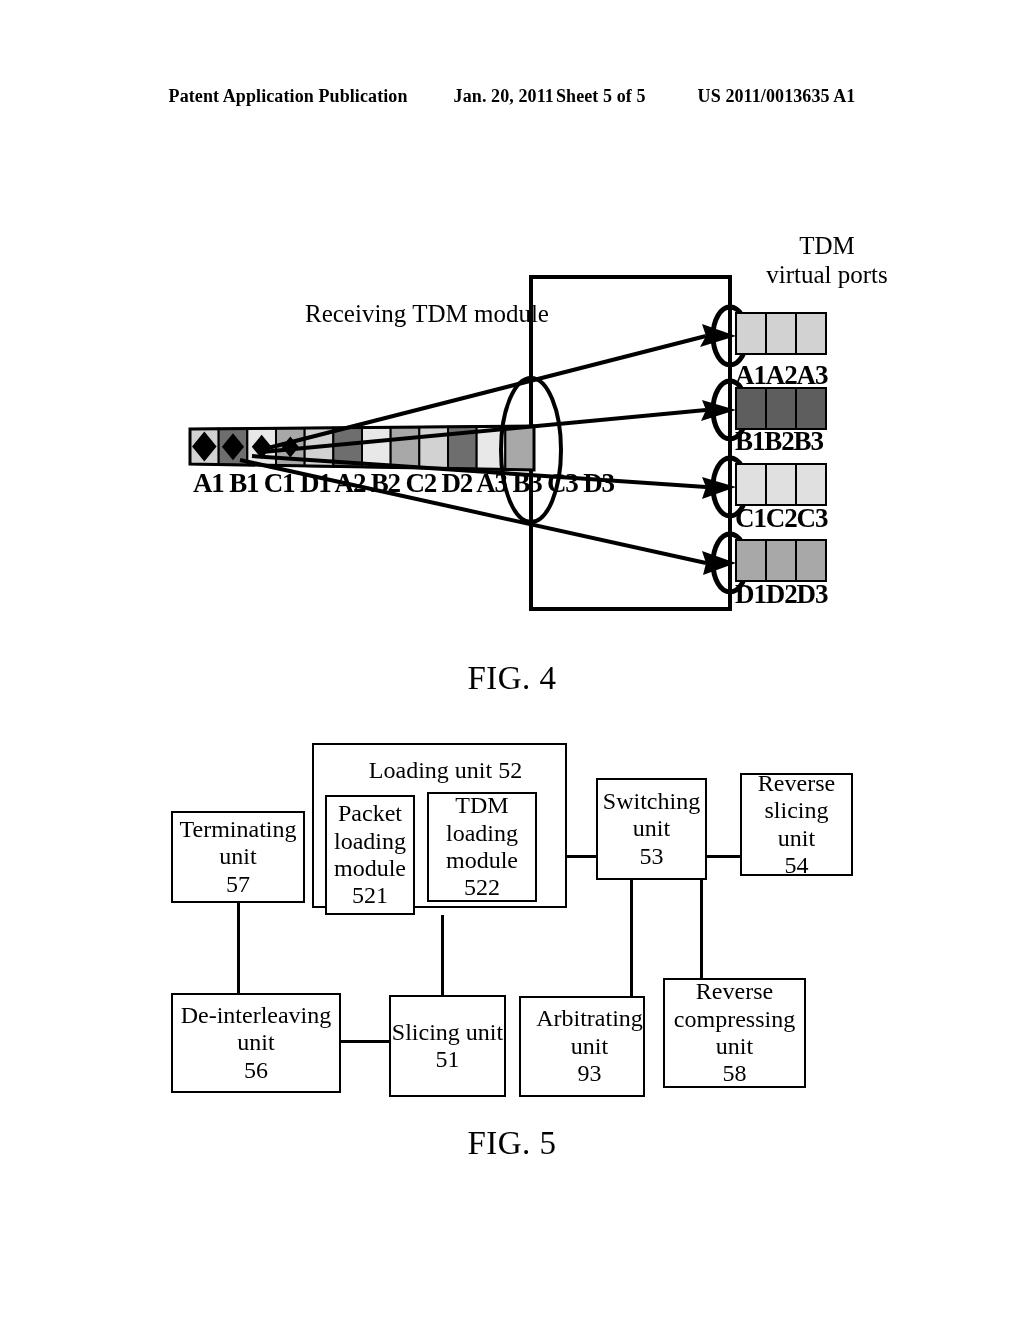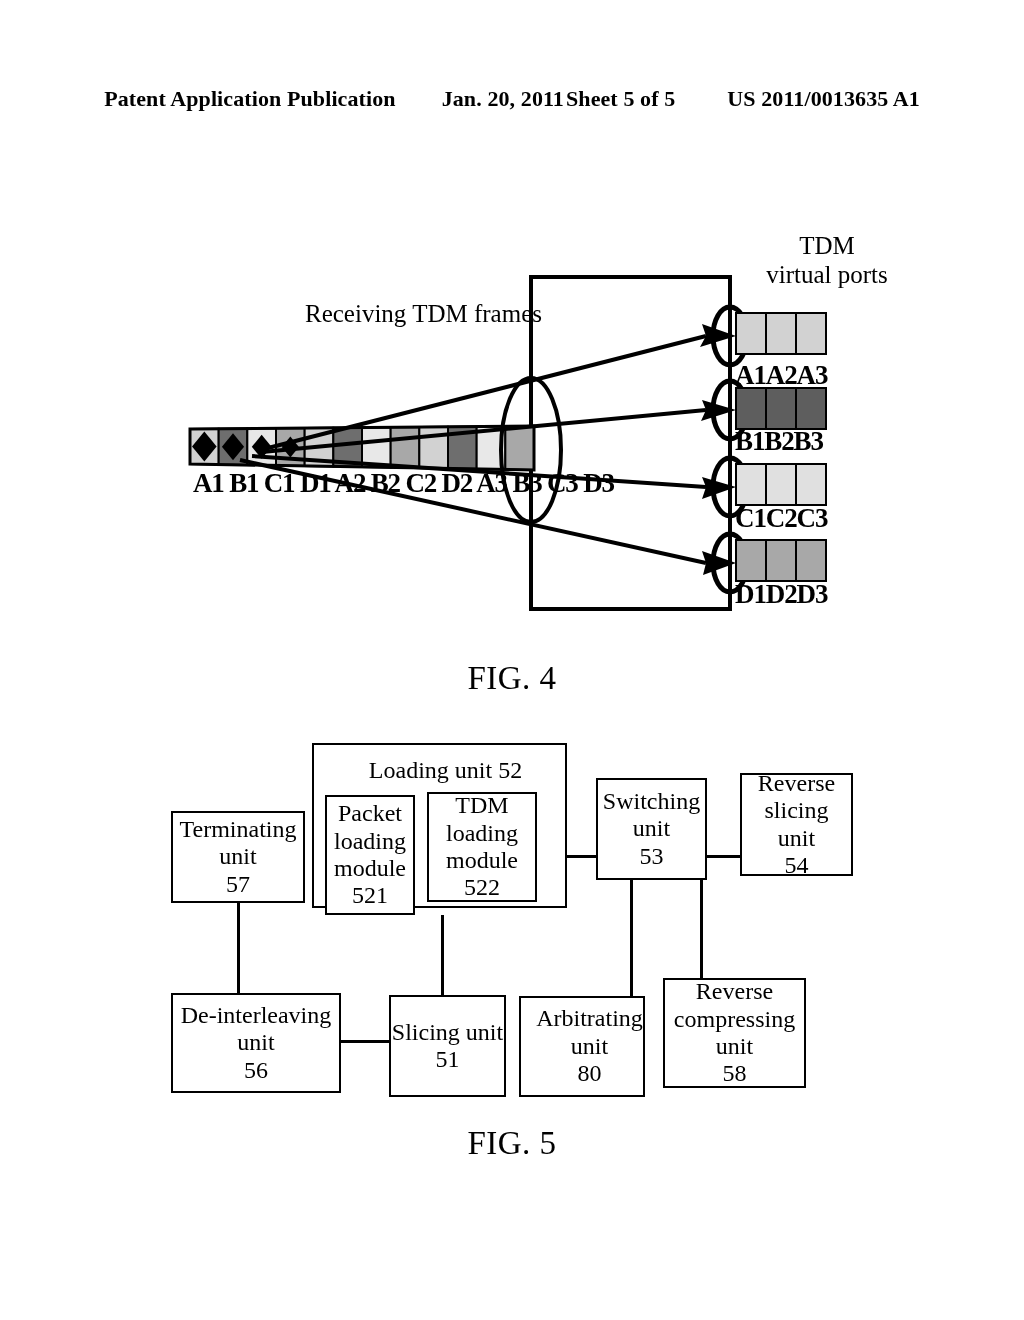--- a/index.html
+++ b/index.html
@@ -21,21 +21,21 @@
   .page-header {
     position: absolute;
     top: 86px;
     left: 0;
     width: 1024px;
     height: 26px;
     display: flex;
     justify-content: center;
     align-items: baseline;
     font-weight: bold;
-    font-size: 22px;
+    font-size: 18px;
     letter-spacing: 0.1px;
     white-space: nowrap;
   }
   .page-header .hdr-pub   { margin-right: 46px; }
   .page-header .hdr-date  { margin-right: 2px; }
   .page-header .hdr-sheet { margin-right: 52px; }
   .page-header .hdr-num   { }
 
   
   .fig-caption {
@@ -217,21 +217,21 @@
         <rect x="766" y="540" width="30" height="41" fill="#a8a8a8" stroke="#000" stroke-width="2"></rect>
         <rect x="796" y="540" width="30" height="41" fill="#a8a8a8" stroke="#000" stroke-width="2"></rect>
       </g>
   </svg>
 
   <div class="f4-label" id="lbl-tdm-virtual-ports">
     <div>TDM</div>
     <div>virtual ports</div>
   </div>
 
-  <div class="f4-label" id="lbl-receiving">Receiving TDM frames</div>
+  <div class="f4-label" id="lbl-receiving">Receiving TDM module</div>
 
   <div class="f4-label" id="lbl-strip-cells">A1 B1 C1 D1 A2 B2 C2 D2 A3 B3 C3 D3</div>
 
   <div class="f4-port-label" style="top:360px;">A1A2A3</div>
   <div class="f4-port-label" style="top:426px;">B1B2B3</div>
   <div class="f4-port-label" style="top:503px;">C1C2C3</div>
   <div class="f4-port-label" style="top:579px;">D1D2D3</div>
 
   <div class="fig-caption" style="top:660px;">FIG. 4</div>
 </div>
@@ -290,21 +290,21 @@
   </div>
 
   <div class="box node" style="left:389px; top:995px; width:117px; height:102px;">
     <span class="ln">Slicing unit</span>
     <span class="ln">51</span>
   </div>
 
   <div class="box node" style="left:519px; top:996px; width:126px; height:101px;padding-left:15px;">
     <span class="ln">Arbitrating</span>
     <span class="ln">unit</span>
-    <span class="ln">80</span>
+    <span class="ln">93</span>
   </div>
 
   <div class="box node" style="left:663px; top:978px; width:143px; height:110px;">
     <span class="ln">Reverse</span>
     <span class="ln">compressing</span>
     <span class="ln">unit</span>
     <span class="ln">58</span>
   </div>
 
   <div class="fig-caption" style="top:1125px;">FIG. 5</div>

